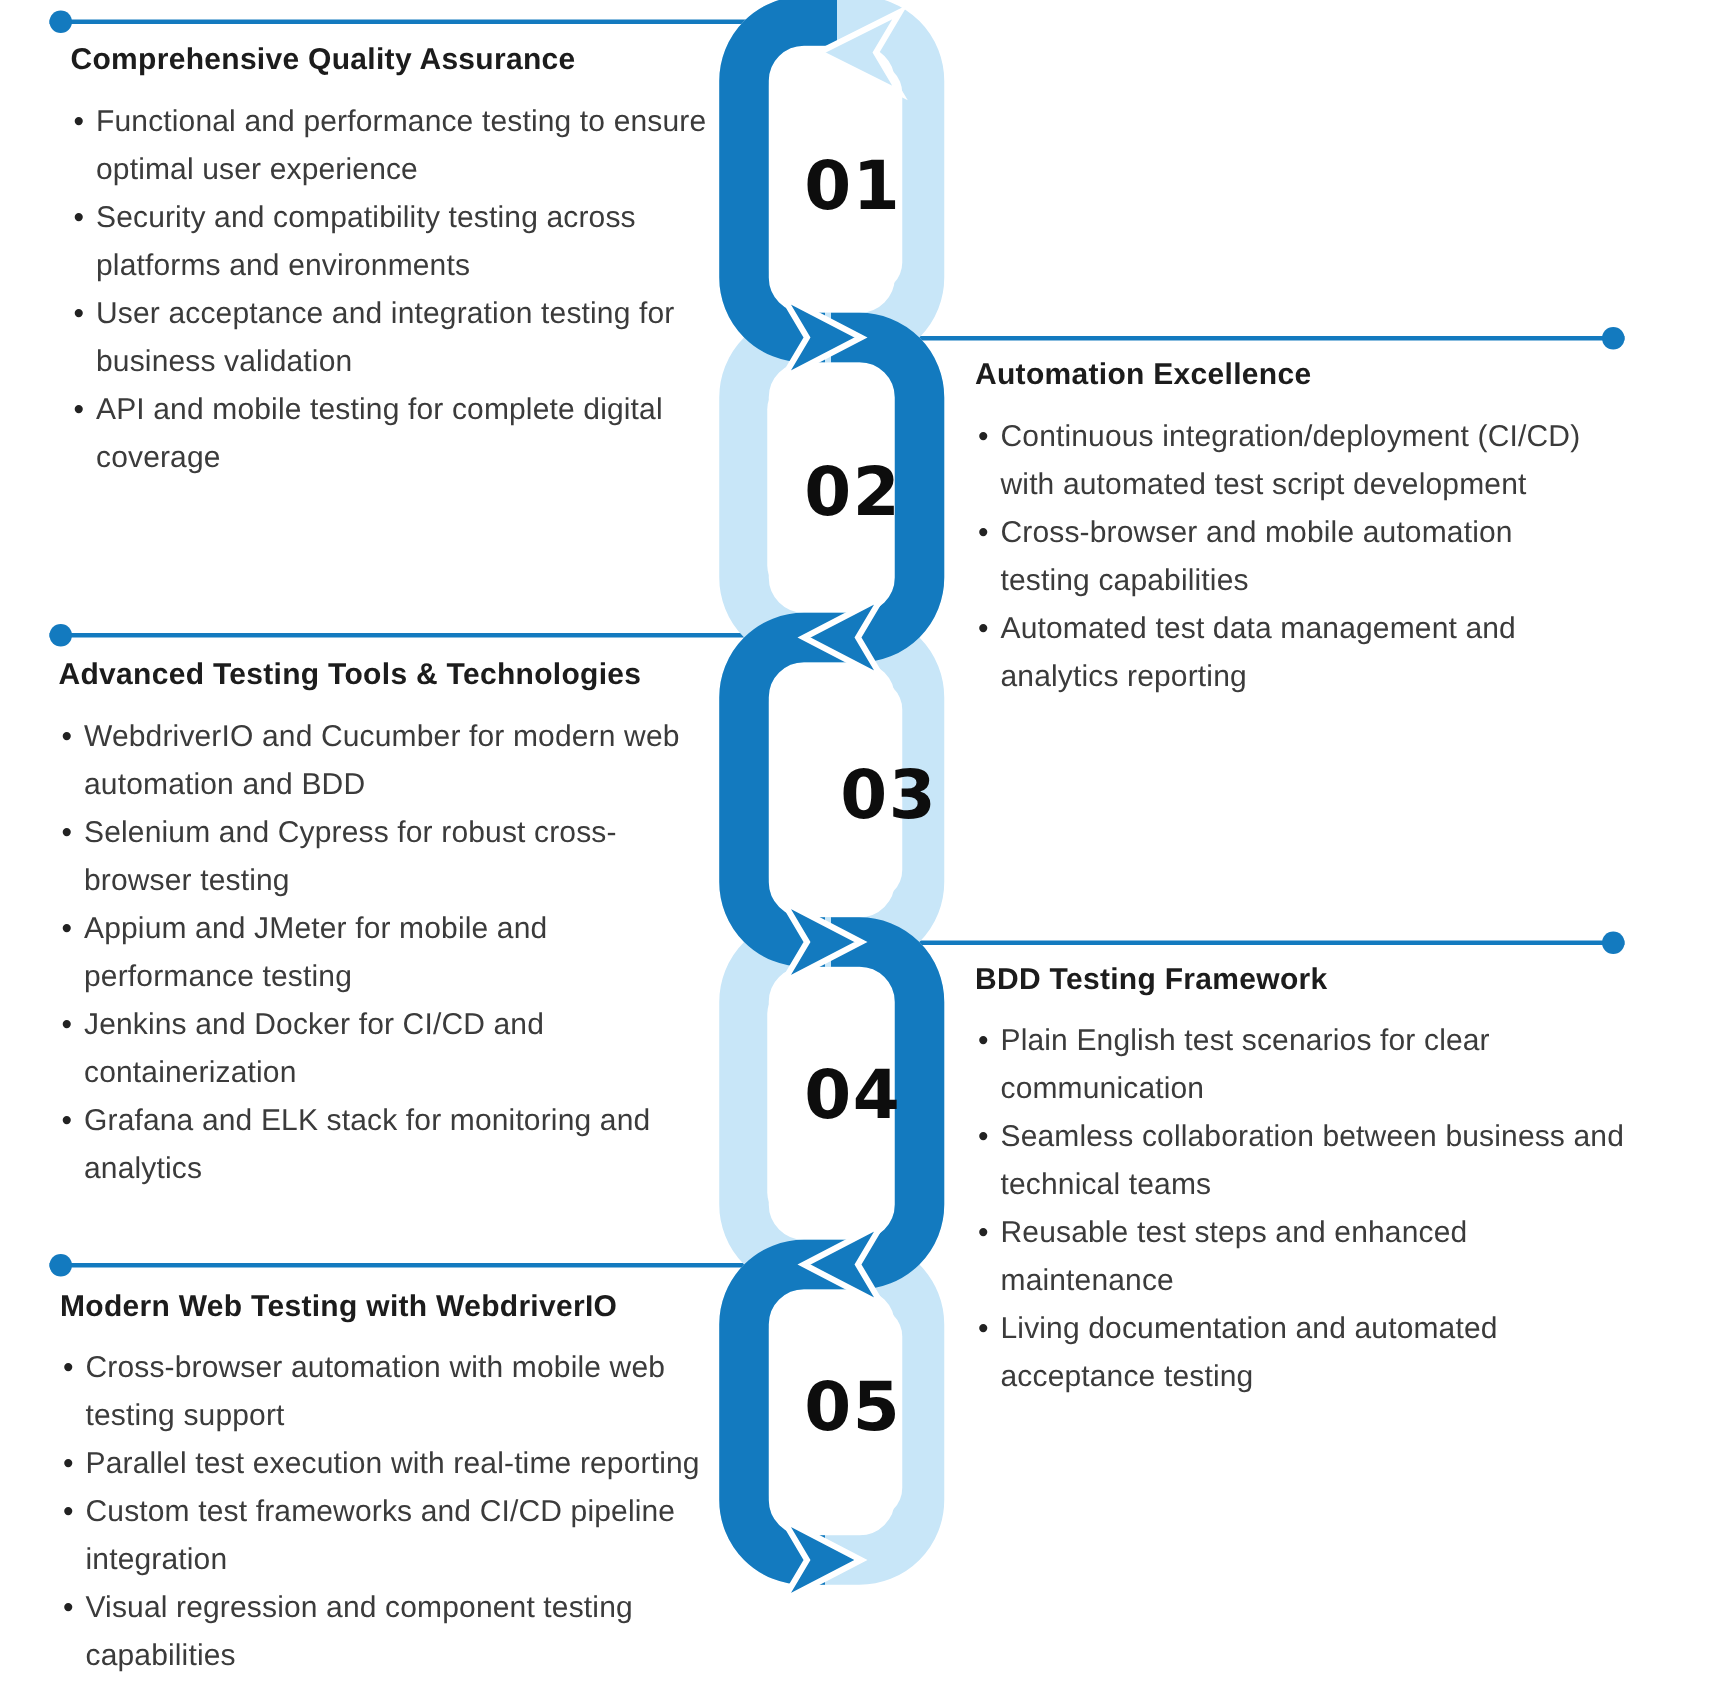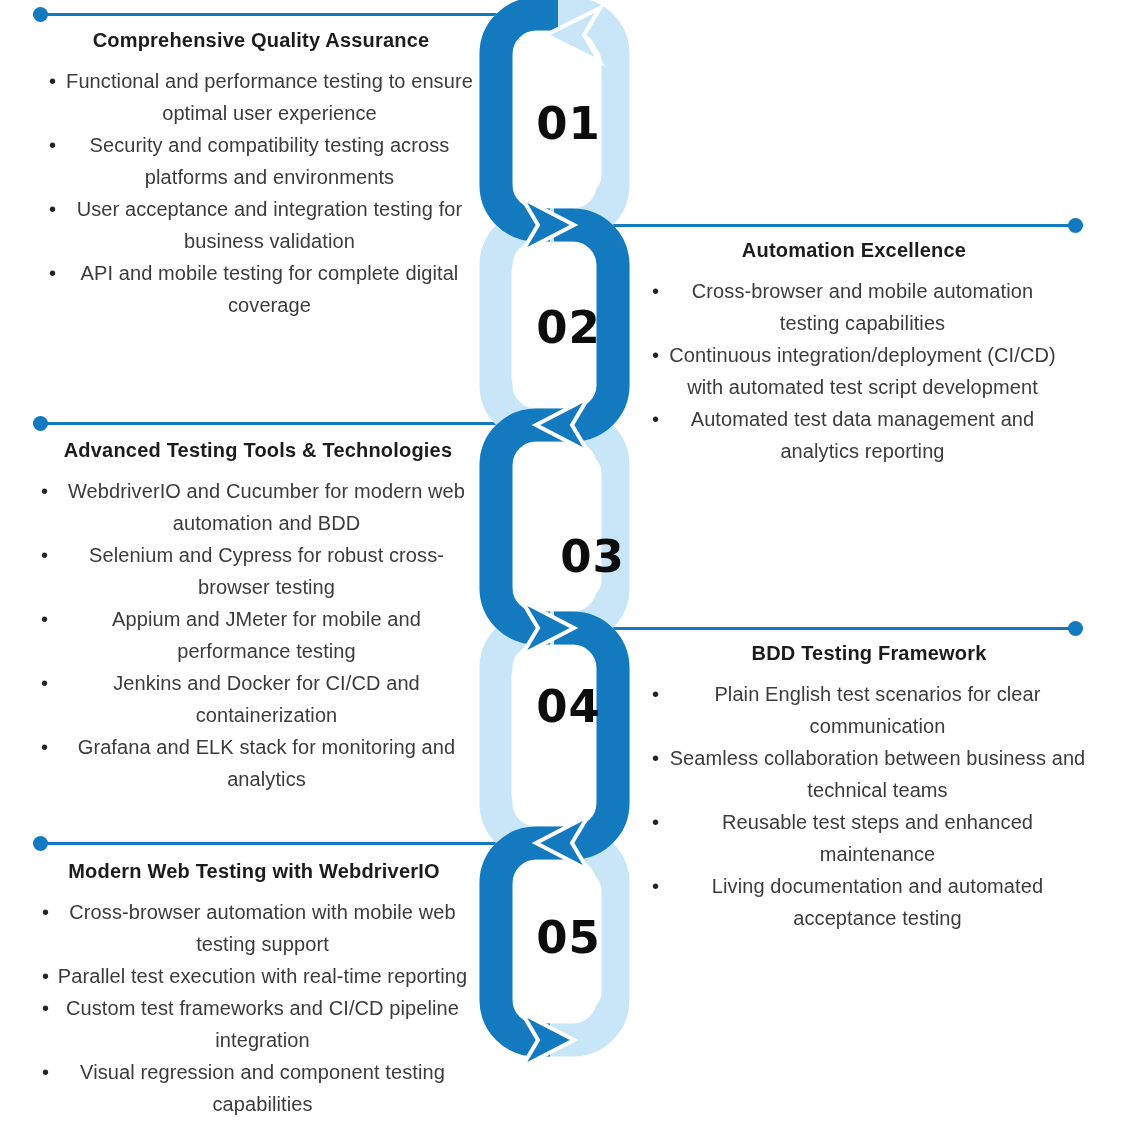--- a/index.html
+++ b/index.html
@@ -53,21 +53,21 @@
     left:512px;width:113px;height:54px;
     text-align:center;
     font-family:"DejaVu Sans","Liberation Sans",sans-serif;
     font-size:45px;line-height:54px;
     font-weight:700;
     color:#0D0D0D;
     letter-spacing:1px;
   }
 
   
-  .content-block{position:absolute;text-align:center;}
+  .content-block{position:absolute;}
   .content-block h2{
     font-size:20px;
     line-height:24px;
     font-weight:700;
     color:var(--title);
     letter-spacing:.2px;
   }
   .content-block ul{
     margin-top:13px;
     list-style:none;
@@ -137,41 +137,41 @@
 
     <polygon class="arrowhead-dark" points="44,198 96,225 44,252 60,225"></polygon>
     <polygon class="arrowhead-dark" points="110,398 58,425 110,452 94,425"></polygon>
     <polygon class="arrowhead-dark" points="44,601 96,628 44,655 60,628"></polygon>
     <polygon class="arrowhead-dark" points="110,816 58,843 110,870 94,843"></polygon>
     <polygon class="arrowhead-dark" points="44,1013 96,1040 44,1067 60,1040"></polygon>
   </svg>
 
   <div class="step-num" style="top:97px;">01</div>
   <div class="step-num" style="top:301px;">02</div>
-  <div class="step-num" style="top:530px;padding-left:48px;">03</div>
-  <div class="step-num" style="top:680px;">04</div>
+  <div class="step-num" style="top:503px;padding-left:48px;">03</div>
+  <div class="step-num" style="top:703px;">04</div>
   <div class="step-num" style="top:911px;">05</div>
 
   <section class="content-block pos-1">
     <h2>Comprehensive Quality Assurance</h2>
     <ul>
 
     <li><span>Functional and performance testing to ensure optimal user experience</span></li>
         <li><span>Security and compatibility testing across platforms and environments</span></li>
         <li><span>User acceptance and integration testing for business validation</span></li>
         <li><span>API and mobile testing for complete digital coverage</span></li>
       </ul>
   </section>
 
   <section class="content-block pos-2">
     <h2>Automation Excellence</h2>
     <ul>
 
-    <li><span>Cross-browser and mobile automation testing capabilities</span></li>
-        <li><span>Continuous integration/deployment (CI/CD) with automated test script development</span></li>
+    <li><span>Continuous integration/deployment (CI/CD) with automated test script development</span></li>
+        <li><span>Cross-browser and mobile automation testing capabilities</span></li>
         <li><span>Automated test data management and analytics reporting</span></li>
       </ul>
   </section>
 
   <section class="content-block pos-3">
     <h2>Advanced Testing Tools &amp; Technologies</h2>
     <ul>
 
     <li><span>WebdriverIO and Cucumber for modern web automation and BDD</span></li>
         <li><span>Selenium and Cypress for robust cross-browser testing</span></li>

